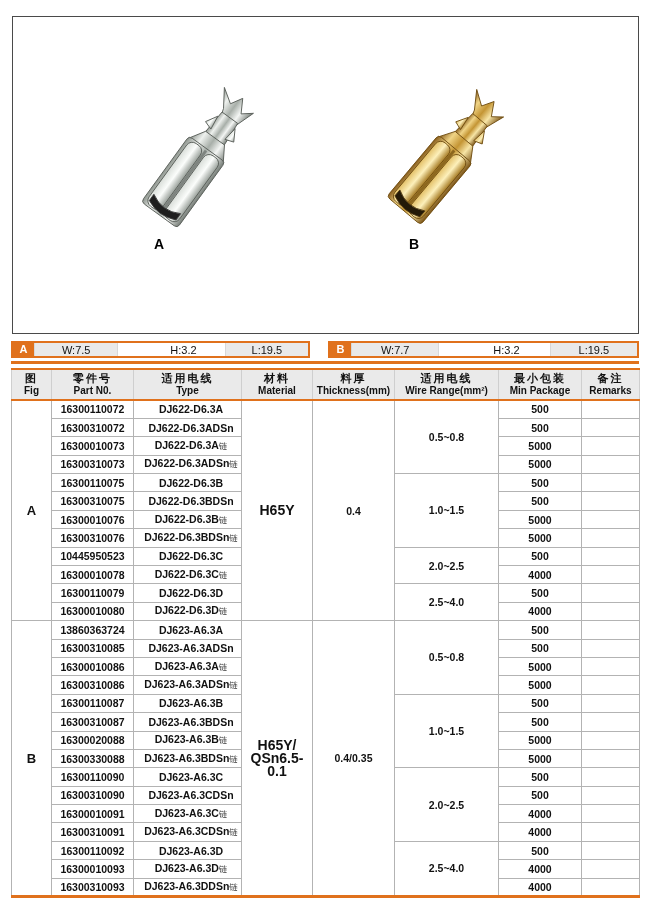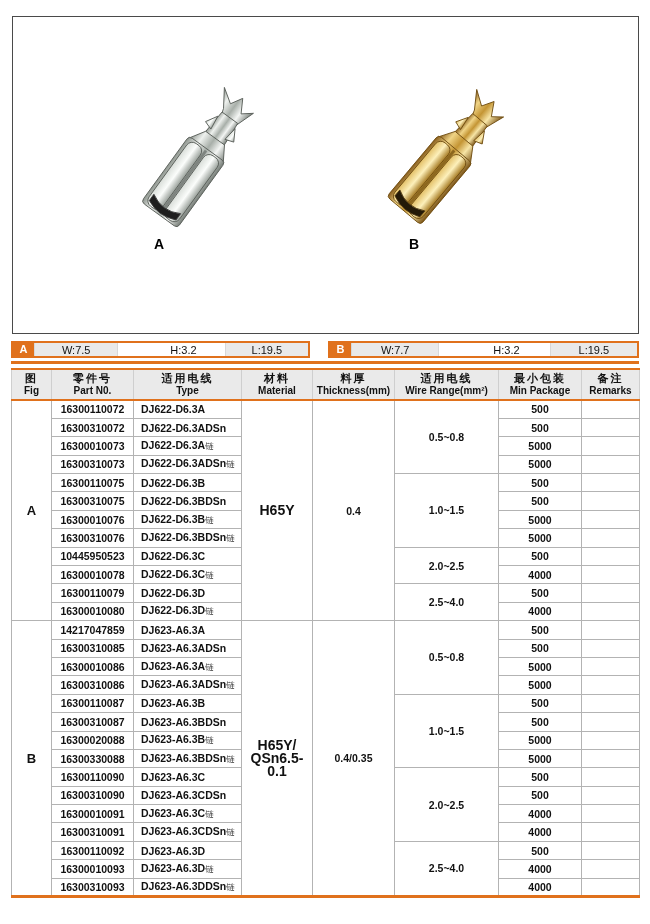--- a/index.html
+++ b/index.html
@@ -65,21 +65,21 @@
     border-bottom: 2px solid var(--accent);
     border-left: 1px solid #cfcfcf; border-right: 1px solid #cfcfcf;
     padding: 2px 0 2px; font-weight: bold; vertical-align: middle;
   }
   .spec thead .zh { font-size: 11px; line-height: 13px; letter-spacing: 2px; }
   .spec thead .en { font-size: 10px;  line-height: 12px; letter-spacing: 0; }
   .spec tbody td {
     height: 18.4px; font-size: 10.5px; font-weight: bold;
     text-align: center; vertical-align: middle; background: #fff;
   }
-  .spec td.col-type { text-align: left; padding-left: 7px; margin-left: 28px; }
+  .spec td.col-type { text-align: center; padding-left: 7px; margin-left: 28px; }
   .spec td.col-fig  { font-size: 13px; }
   .spec td.col-material { font-size: 14px; line-height: 13px; }
   .cn-suffix { font-size: 8.5px; font-weight: normal; color: #333; }
 </style>
 </head>
 <body>
 
 <div class="photo-box">
 
   <svg id="terminal-a-svg" class="terminal-svg" width="155" height="160" viewBox="0 0 160 165">
@@ -282,21 +282,21 @@
           <td class="col-remarks"></td>
         </tr>
         <tr>
           <td class="col-part">16300010080</td>
           <td class="col-type">DJ622-D6.3D<span class="cn-suffix">链</span></td>
           <td class="col-pkg">4000</td>
           <td class="col-remarks"></td>
         </tr>
         <tr>
           <td rowspan="15" class="col-fig">B</td>
-          <td class="col-part">14217047859</td>
+          <td class="col-part">13860363724</td>
           <td class="col-type">DJ623-A6.3A</td>
           <td rowspan="15" class="col-material">H65Y/<br>QSn6.5-0.1</td>
           <td rowspan="15" class="col-thickness">0.4/0.35</td>
           <td rowspan="4" class="col-wire">0.5~0.8</td>
           <td class="col-pkg">500</td>
           <td class="col-remarks"></td>
         </tr>
         <tr>
           <td class="col-part">16300310085</td>
           <td class="col-type">DJ623-A6.3ADSn</td>

